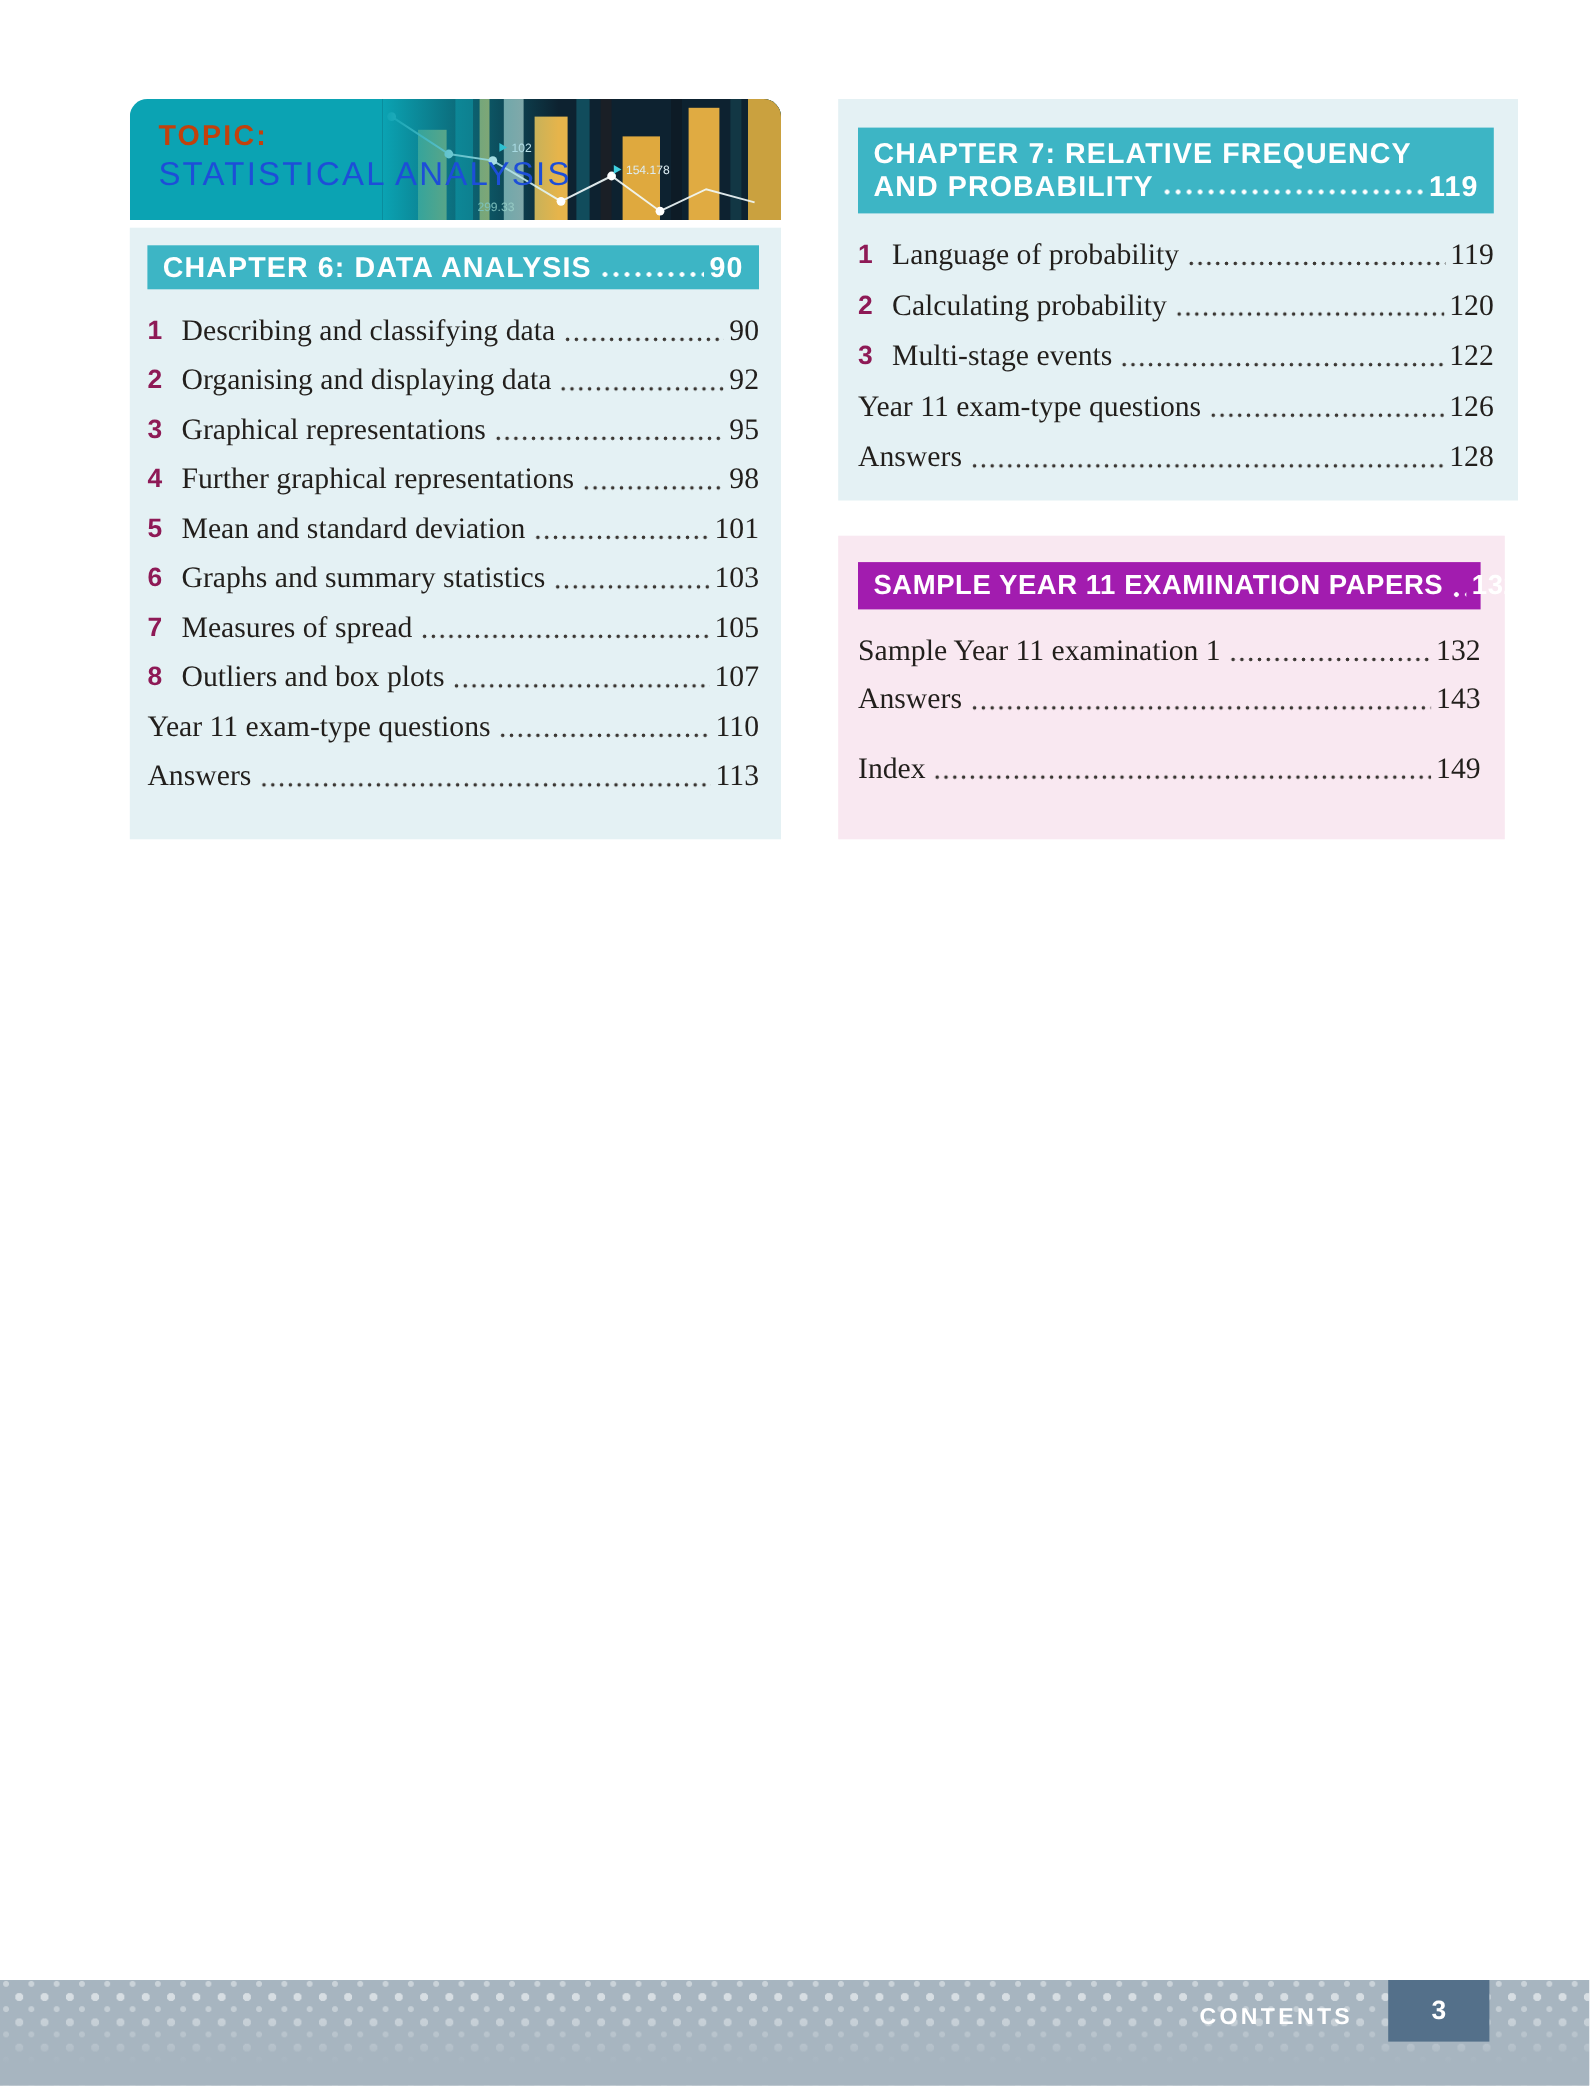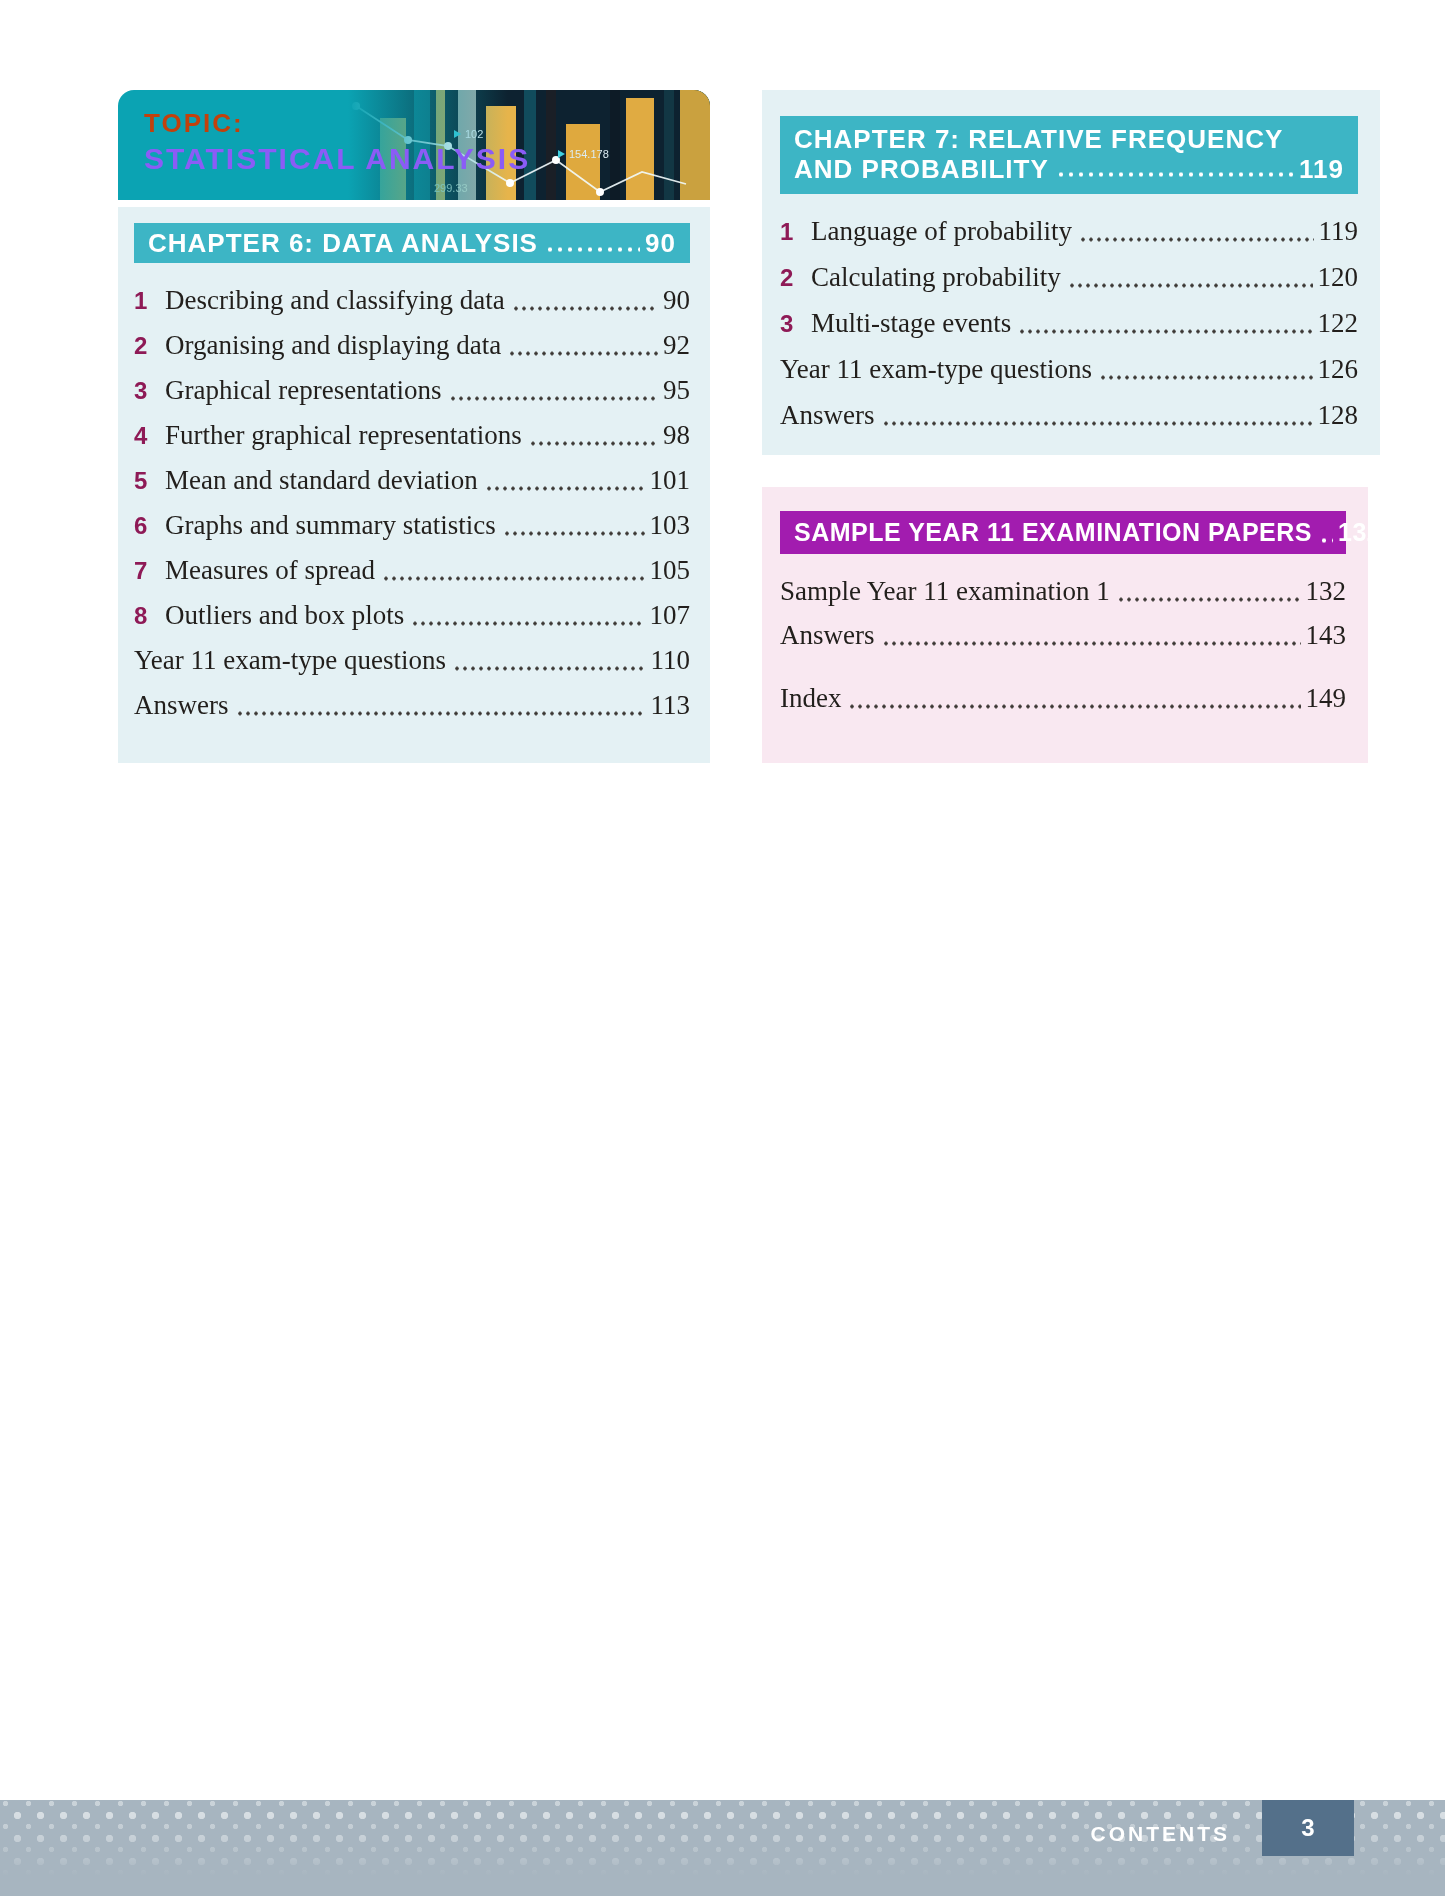--- a/index.html
+++ b/index.html
@@ -17,22 +17,22 @@
     border-radius:16px 16px 0 0; overflow:hidden;
   }
   .topic-header svg { position:absolute; inset:0; width:100%; height:100%; }
   .topic-line1 {
     position:absolute; left:26px; top:18px; z-index:2;
     font-family:"Liberation Sans", sans-serif; font-weight:bold;
     font-size:26px; letter-spacing:2px; color:#c2410c;
   }
   .topic-line2 {
     position:absolute; left:26px; top:52px; z-index:2;
-    font-family:"Liberation Sans", sans-serif; font-weight:bold;
-    font-size:30px; letter-spacing:2px; color:#8b5cf6;
+    font-family:"Liberation Sans", sans-serif; font-weight:normal;
+    font-size:30px; letter-spacing:2px; color:#1d4ed8;
   }
 
   
   .panel { position:absolute; background:#e4f1f4; }
   #left-panel  { left:118px; top:207px; width:592px; height:556px; padding:16px 20px 0 16px; }
   #right-panel { left:762px; top:90px;  width:618px; height:365px; padding:26px 22px 0 18px; }
   #pink-panel  { left:762px; top:487px; width:606px; height:276px; padding:24px 22px 0 18px; background:#f9e8f1; }
 
   
   .chapter-bar {

